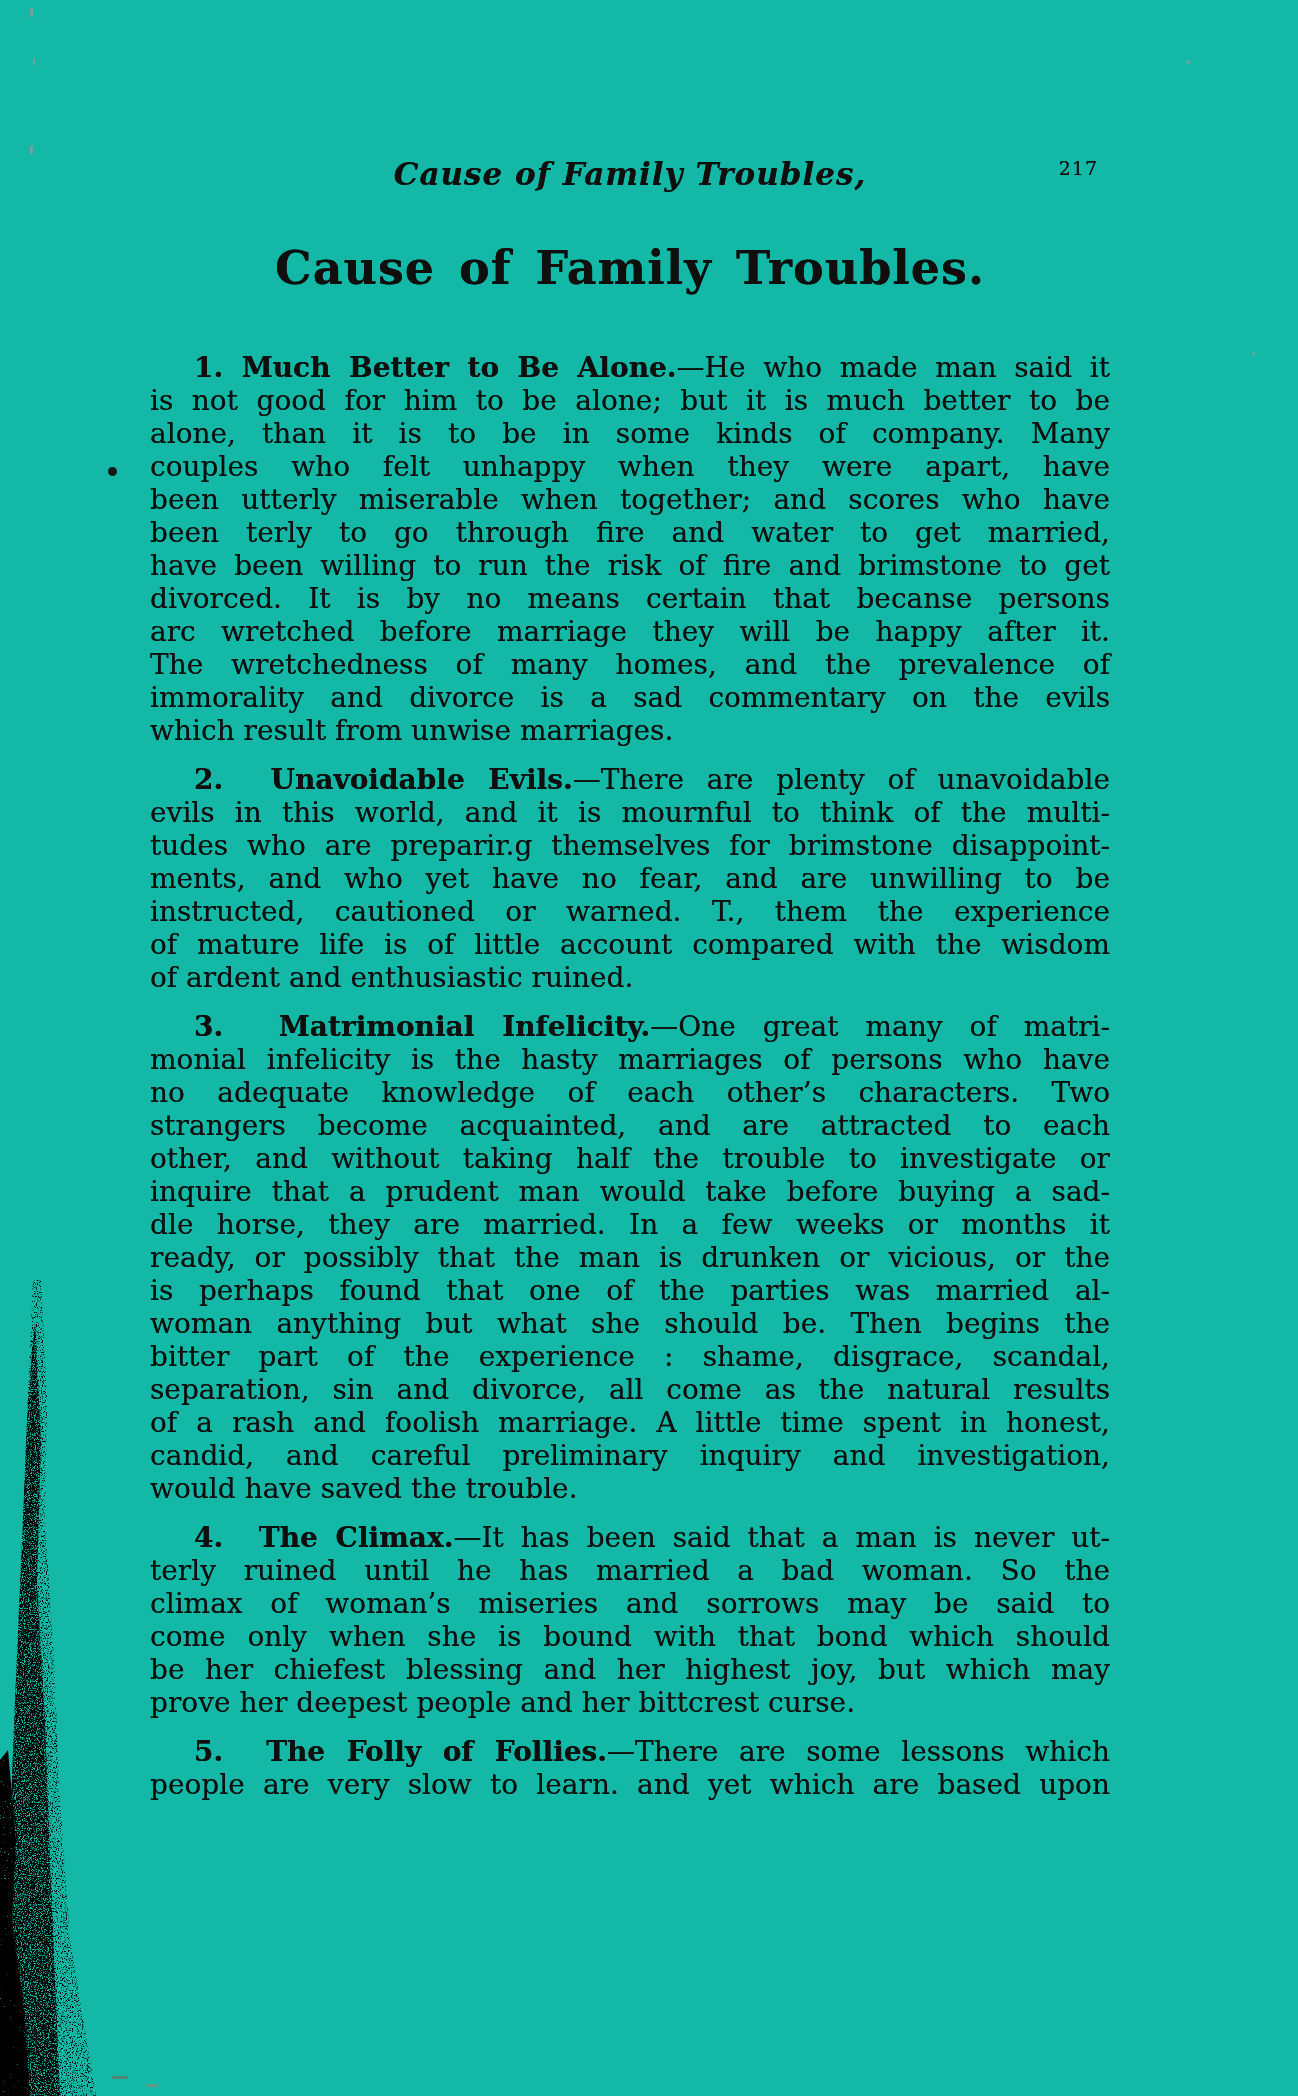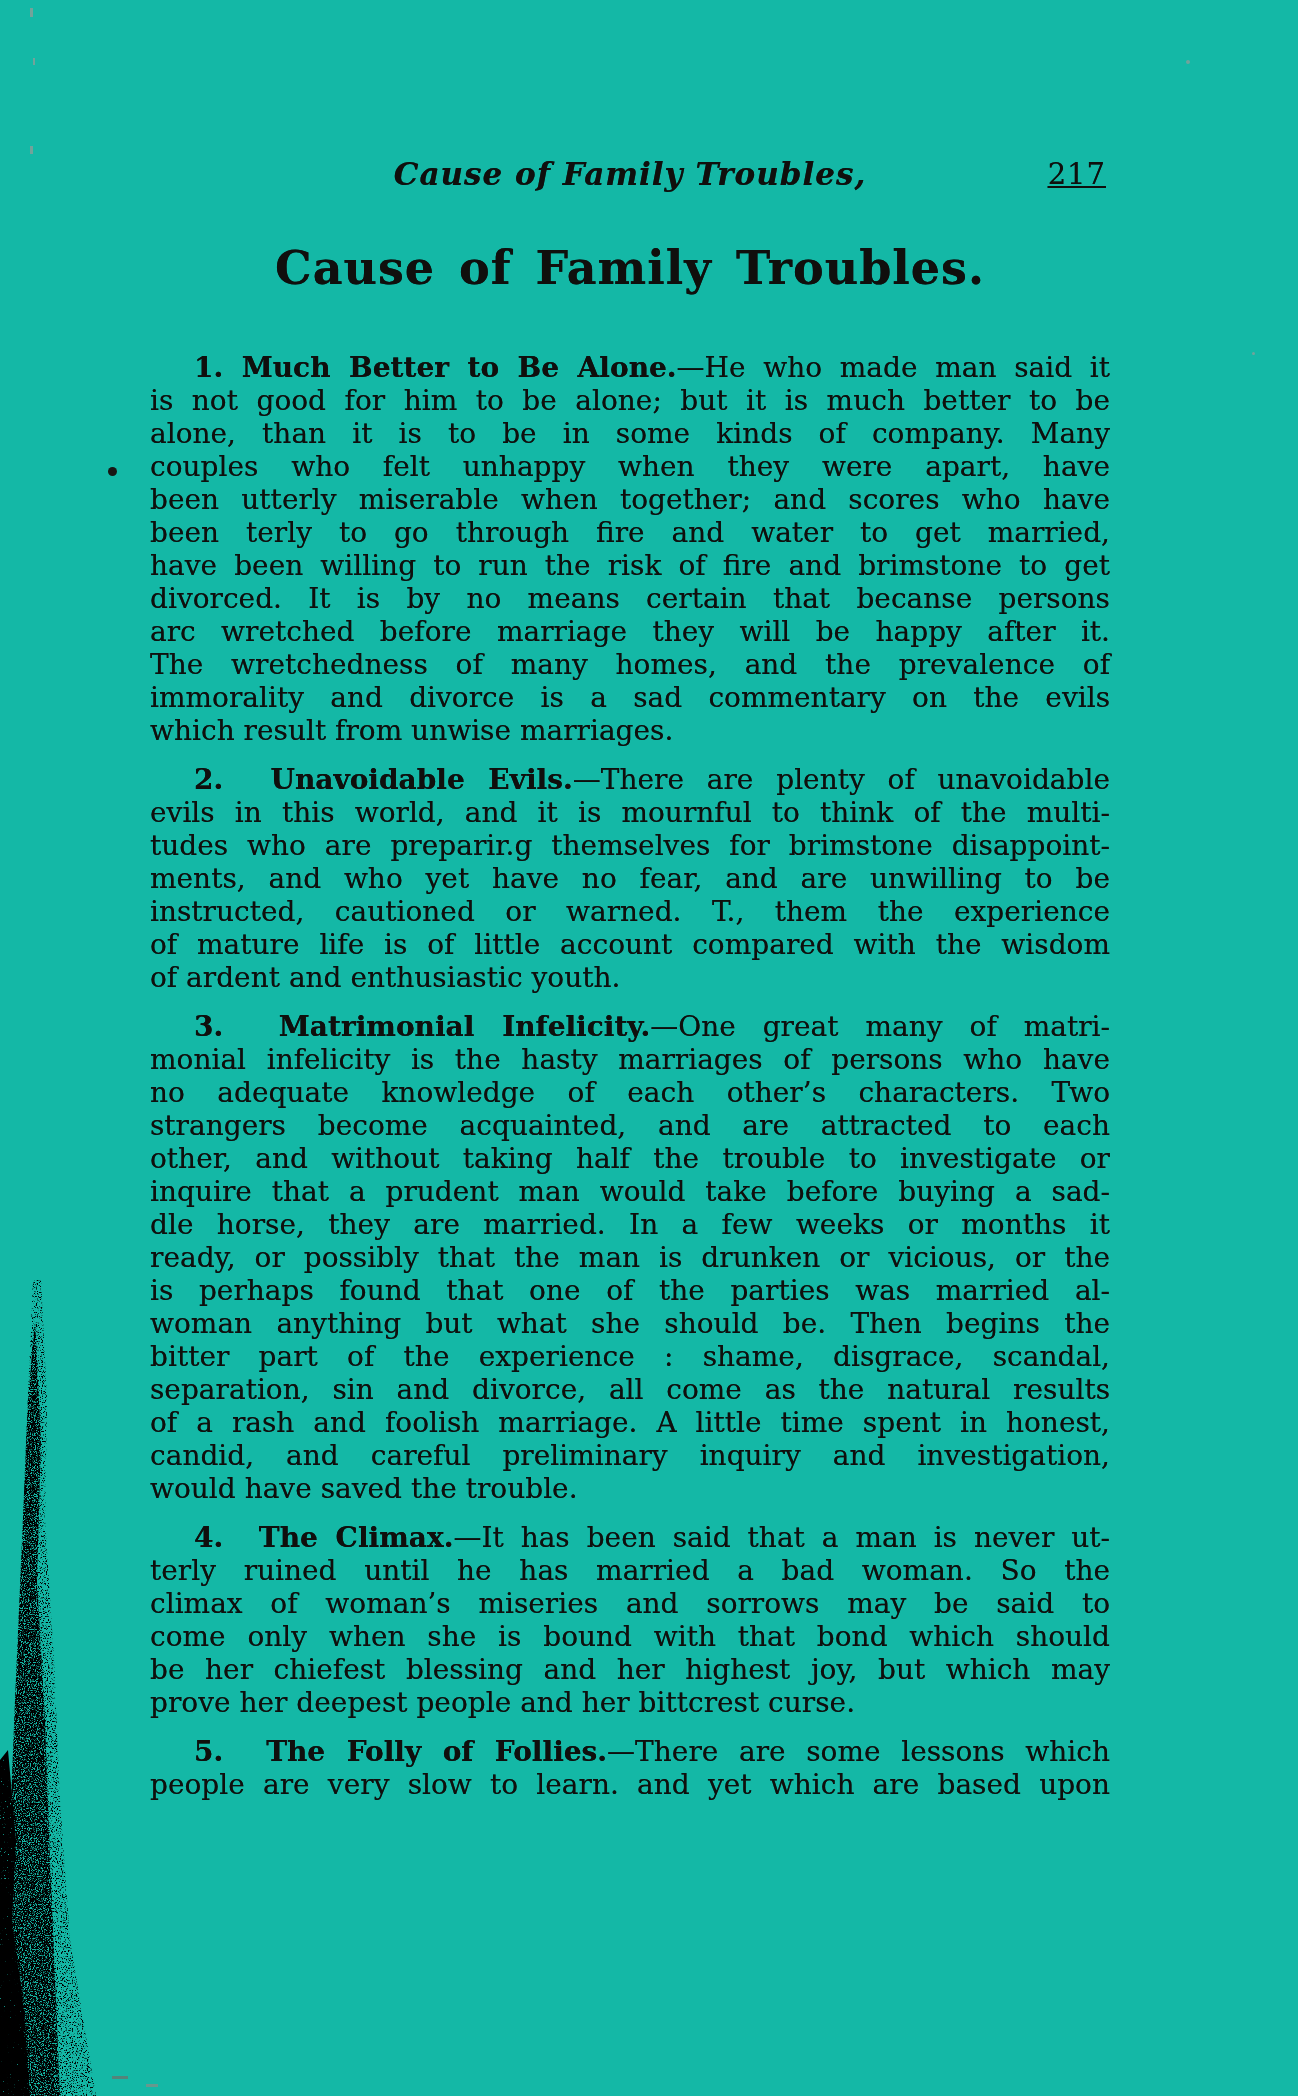--- a/index.html
+++ b/index.html
@@ -16,24 +16,23 @@
   
   .header-row {
     position: absolute; top: 156px; left: 150px; width: 960px; height: 42px;
   }
   .running-head {
     position: absolute; left: 0; right: 0; text-align: center;
     font-style: italic; font-weight: 700; font-size: 31px; letter-spacing: 1px;
     text-shadow: 0 0 0.5px rgba(0,0,0,0.65);
   }
   .page-number {
-    position: absolute; right: 4px; top: 1px;
-    font-size: 29px; letter-spacing: 1px;
+    position: absolute; right: 12px; top: 1px;
+    font-size: 19px; letter-spacing: 1px;
     text-shadow: 0 0 0.5px rgba(0,0,0,0.65);
-    text-decoration: underline;
   }
 
   
   .page-title {
     position: absolute; top: 241px; left: 150px; width: 960px;
     text-align: center;
     font-weight: 700; font-size: 46px; letter-spacing: 1px; word-spacing: 7px;
     text-shadow: 0 0 0.6px rgba(0,0,0,0.75);
   }
 
@@ -92,21 +91,21 @@
         <div class="line">immorality and divorce is a sad commentary on the evils</div>
         <div class="line last">which result from unwise marriages.</div>
       </div>
       <div class="paragraph">
         <div class="line first"><b class="lead">2.  Unavoidable Evils.</b><span>—There are plenty of unavoidable</span></div>
         <div class="line">evils in this world, and it is mournful to think of the multi-</div>
         <div class="line">tudes who are preparir.g themselves for brimstone disappoint-</div>
         <div class="line">ments, and who yet have no fear, and are unwilling to be</div>
         <div class="line">instructed, cautioned or warned. T., them the experience</div>
         <div class="line">of mature life is of little account compared with the wisdom</div>
-        <div class="line last">of ardent and enthusiastic youth.</div>
+        <div class="line last">of ardent and enthusiastic ruined.</div>
       </div>
       <div class="paragraph">
         <div class="line first"><b class="lead">3.  Matrimonial Infelicity.</b><span>—One great many of matri-</span></div>
         <div class="line">monial infelicity is the hasty marriages of persons who have</div>
         <div class="line">no adequate knowledge of each other’s characters. Two</div>
         <div class="line">strangers become acquainted, and are attracted to each</div>
         <div class="line">other, and without taking half the trouble to investigate or</div>
         <div class="line">inquire that a prudent man would take before buying a sad-</div>
         <div class="line">dle horse, they are married. In a few weeks or months it</div>
         <div class="line">ready, or possibly that the man is drunken or vicious, or the</div>

